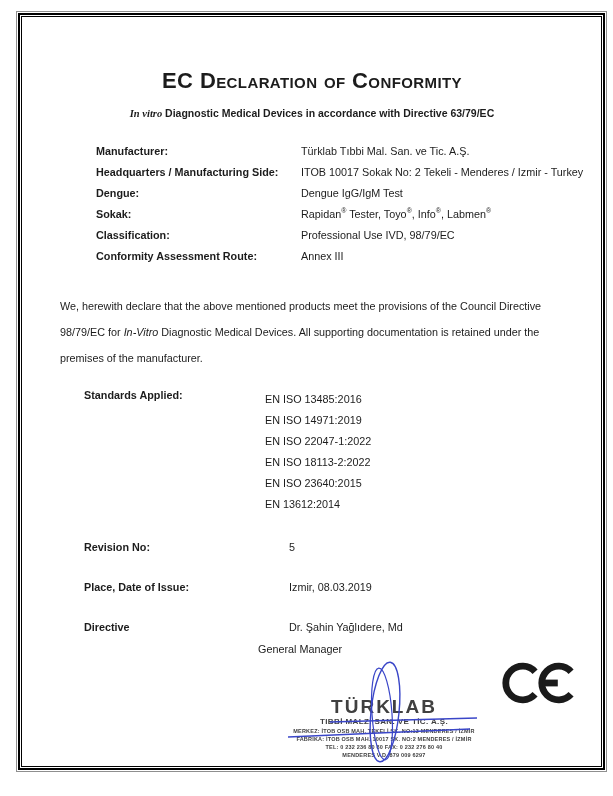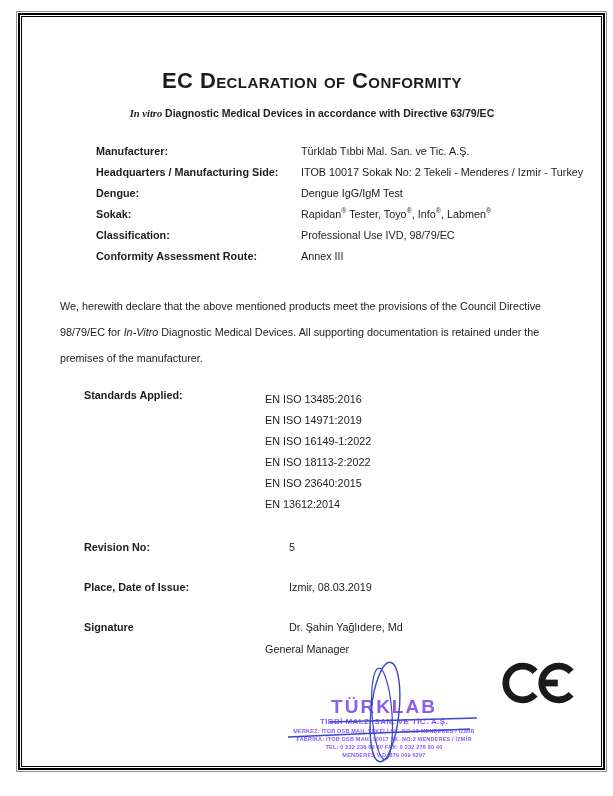--- a/index.html
+++ b/index.html
@@ -31,21 +31,21 @@
 
   .standards-label { position:absolute; left:60px; top:389px; font-size:10.8px; font-weight:bold;margin-left:24px; }
   .standards-list { position:absolute; left:265px; top:389px; font-size:10.8px; }
   .standards-list .std-item { line-height:21px; white-space:nowrap; }
 
   .kv-row { position:absolute; left:60px; font-size:10.8px; white-space:nowrap; display:flex;margin-left:24px; }
   .kv-row .field-label { width:205px; flex:0 0 205px; }
   .row-revision  { top:541px; }
   .row-issue     { top:581px; }
   .row-signature { top:621px; }
-  .sig-role { position:absolute; left:265px; top:643px; font-size:10.8px; }
+  .sig-role { position:absolute; left:258px; top:643px; font-size:10.8px; }
 
   
   .stamp { position:absolute; left:293px; top:697px; width:182px; text-align:center;
            line-height:1; }
   .stamp-company { font-size:19px; font-weight:bold; letter-spacing:2px; }
   .stamp-line1 { font-size:8px; font-weight:bold; letter-spacing:.4px; margin-top:2px; }
   .stamp-tiny { font-size:5.5px; line-height:6.5px; margin-top:1.5px; font-weight:bold;
                 letter-spacing:.2px; filter:blur(.3px); }
   .sig-svg { position:absolute; left:268px; top:648px; width:225px; height:130px; }
 
@@ -96,41 +96,41 @@
 <div class="declaration">
   <div class="dline">We, herewith declare that the above mentioned products meet the provisions of the Council Directive</div>
   <div class="dline"><span>98/79/EC for </span><i>In-Vitro</i><span> Diagnostic Medical Devices. All supporting documentation is retained under the</span></div>
   <div class="dline">premises of the manufacturer.</div>
 </div>
 
 <div class="standards-label">Standards Applied:</div>
 <div class="standards-list">
   <div class="std-item">EN ISO 13485:2016</div>
   <div class="std-item">EN ISO 14971:2019</div>
-  <div class="std-item">EN ISO 16149-1:2022</div>
+  <div class="std-item">EN ISO 22047-1:2022</div>
   <div class="std-item">EN ISO 18113-2:2022</div>
   <div class="std-item">EN ISO 23640:2015</div>
   <div class="std-item">EN 13612:2014</div>
 </div>
 
 <div class="kv-row row-revision">
   <span class="field-label">Revision No:</span>
   <span>5</span>
 </div>
 <div class="kv-row row-issue">
   <span class="field-label">Place, Date of Issue:</span>
   <span>Izmir, 08.03.2019</span>
 </div>
 <div class="kv-row row-signature">
-  <span class="field-label">Signature</span>
+  <span class="field-label">Directive</span>
   <span>Dr. Şahin Yağlıdere, Md</span>
 </div>
 <div class="sig-role">General Manager</div>
 
-<div class="stamp" style="color:#8b5cf6;">
+<div class="stamp" style="color:#404040;">
   <div class="stamp-company">TÜRKLAB</div>
   <div class="stamp-line1">TIBBİ MALZ. SAN. VE TİC. A.Ş.</div>
   <div class="stamp-tiny">MERKEZ: İTOB OSB MAH. TEKELİ SK. NO:13 MENDERES / İZMİR</div>
   <div class="stamp-tiny">FABRİKA: İTOB OSB MAH. 10017 SK. NO:2 MENDERES / İZMİR</div>
   <div class="stamp-tiny">TEL: 0 232 236 80 80  FAX: 0 232 276 80 40</div>
   <div class="stamp-tiny">MENDERES V.D. 879 009 6297</div>
 </div>
 
 <svg class="sig-svg" viewBox="0 0 225 130" fill="none">
   <ellipse cx="117" cy="64" rx="14" ry="50" stroke="#3a46c8" stroke-width="1.4" transform="rotate(6 117 64)"></ellipse>

